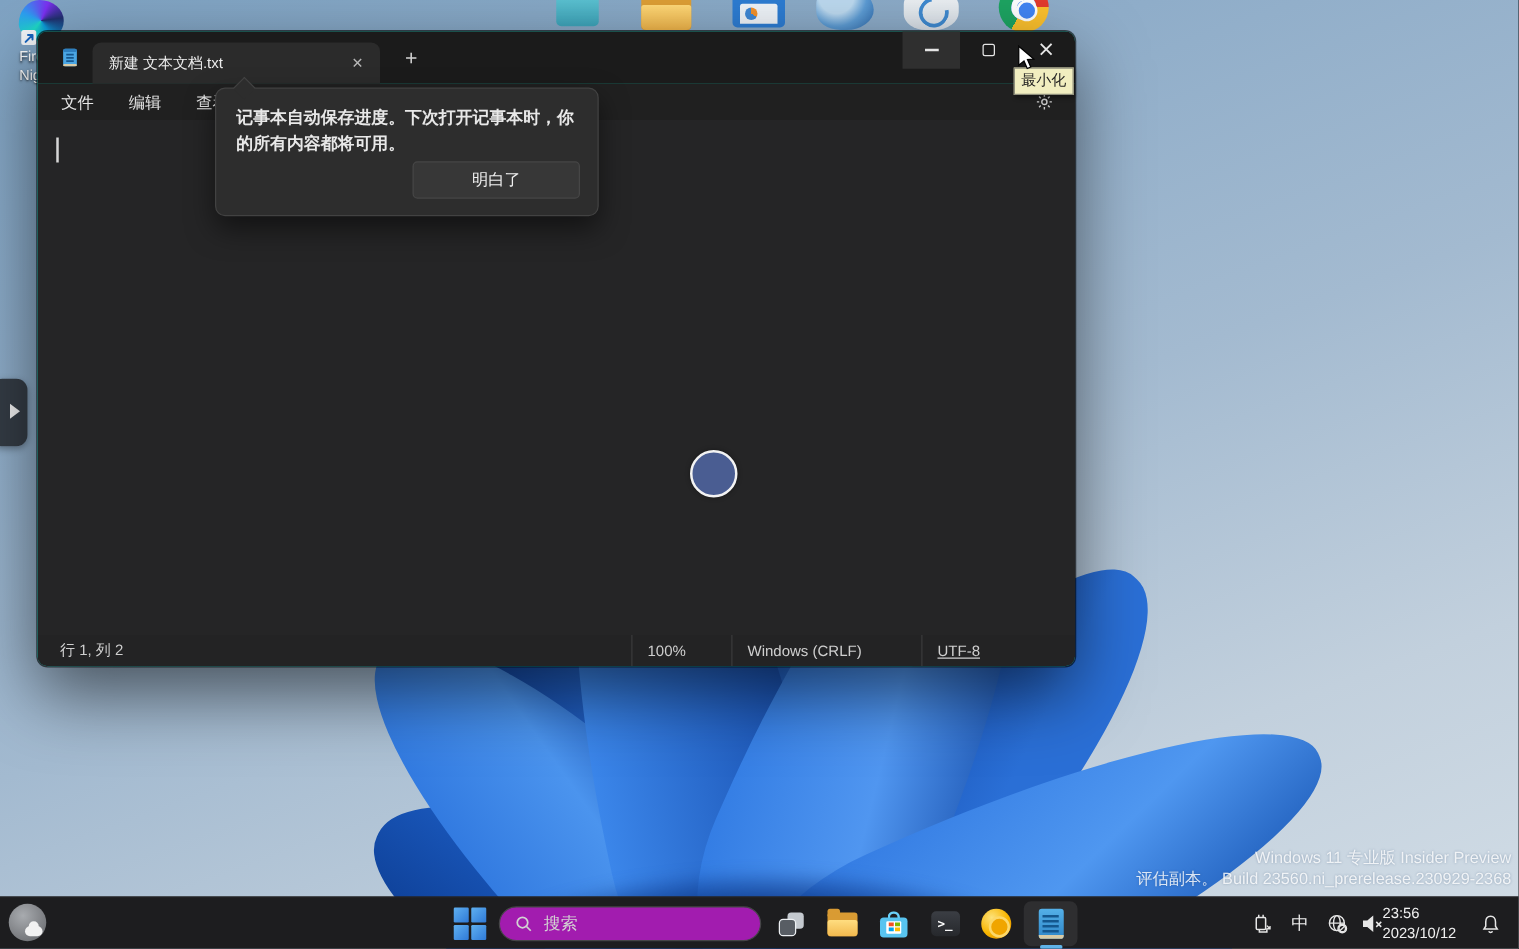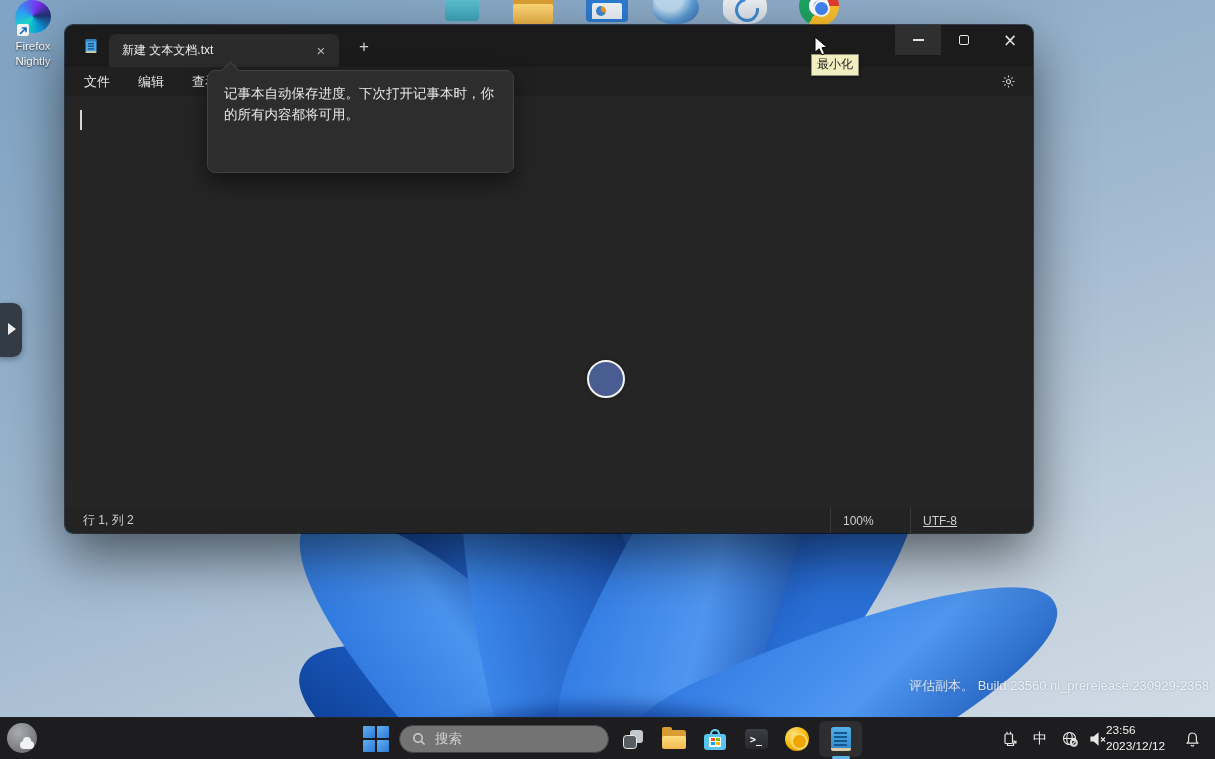--- a/index.html
+++ b/index.html
@@ -73,22 +73,22 @@
   .panel-handle { position:absolute; left:-7px; top:303px; width:29px; height:54px;
         background:rgba(44,50,58,.92); border-radius:9px; box-shadow:0 2px 6px rgba(0,0,0,.35); }
   .panel-handle .tri { position:absolute; right:6px; top:20px; width:0; height:0;
         border-left:8px solid #f0f0f0; border-top:6px solid transparent; border-bottom:6px solid transparent; }
 
   
   .watermark { position:absolute; right:6px; top:678px; text-align:right; color:rgba(255,255,255,.82);
         font-size:13px; line-height:1.28; text-shadow:0 0 2px rgba(40,70,110,.4); }
 
   
-  .np { position:absolute; left:30px; top:25px; width:968px; height:508px; background:#14b8a6;
-        border-radius:8px; overflow:hidden; box-shadow:0 22px 55px rgba(0,0,0,.55), 0 0 0 1px rgba(0,0,0,.6); z-index:10;margin-left:35px; }
+  .np { position:absolute; left:30px; top:25px; width:830px; height:508px; background:#14b8a6;
+        border-radius:8px; overflow:hidden; box-shadow:0 22px 55px rgba(0,0,0,.55), 0 0 0 1px rgba(0,0,0,.6); z-index:10; }
   .np-titlebar { position:relative; height:42px; background:#1b1b1b; }
   .np-appicon { position:absolute; left:18px; top:13px; width:16px; height:16px; }
   .np-tab { position:absolute; left:44px; top:9px; width:230px; height:33px; background:#2b2b2b;
         border-radius:7px 7px 0 0; display:flex; align-items:center; padding:0 8px 0 13px; }
   .np-tab-title { flex:1; font-size:12px; color:#ececec; white-space:nowrap; overflow:hidden; }
   .np-tab-close { width:20px; height:20px; border-radius:4px; color:#b8b8b8; font-size:15px; line-height:19px;
         text-align:center; }
   .np-newtab { position:absolute; left:286px; top:10px; width:26px; height:26px; border-radius:4px;
         color:#cfcfcf; font-size:17px; line-height:24px; text-align:center; }
   .np-controls { position:absolute; right:0; top:0; display:flex; }
@@ -115,21 +115,21 @@
         display:flex; align-items:stretch; font-size:12px; color:#cfcfcf; }
   .np-status-left { flex:1; display:flex; align-items:center; padding-left:18px; }
   .np-status-cell { display:flex; align-items:center; border-left:1px solid #3a3a3a; padding-left:12px; }
   .w-zoom { width:80px;text-align:center; } .w-eol { width:152px; } .w-enc { width:123px;text-decoration:underline; }
 
   
   .flyout { position:absolute; left:142px; top:45px; width:307px; height:103px; background:#2d2d2d;
         border:1px solid #424242; border-radius:8px; box-shadow:0 10px 22px rgba(0,0,0,.5); z-index:5; }
   .flyout-beak { position:absolute; left:16px; top:-7px; width:13px; height:13px; background:#2d2d2d;
         border-left:1px solid #424242; border-top:1px solid #424242; transform:rotate(45deg); }
-  .flyout-text { padding:13px 16px 0 16px; font-size:13.5px; line-height:1.55; color:#e8e8e8; }
+  .flyout-text { padding:13px 16px 0 16px; font-size:13.5px; line-height:1.55; color:#e8e8e8;font-weight:bold; }
   .flyout-btn { position:absolute; right:14px; bottom:13px; width:134px; height:30px; background:#373737;
         border:1px solid #464646; border-radius:4px; color:#efefef; font-size:13px;
         display:flex; align-items:center; justify-content:center; }
 
   
   .min-tooltip { position:absolute; left:811px; top:54px; background:#f1eec0; border:1px solid #8f8f7c;
         color:#1d1d1d; font-size:12px; padding:1px 5px 2px; z-index:40; box-shadow:1px 2px 3px rgba(0,0,0,.35); }
   .cursor { position:absolute; left:814px; top:36px; z-index:50; }
 
   
@@ -138,21 +138,21 @@
   .tb-abs { position:absolute; }
   .weather-circle { left:7px; top:5px; width:30px; height:30px; border-radius:50%;
         background:radial-gradient(circle at 38% 32%, #a8abaf, #77797d 70%, #5f6165); position:absolute; }
   .weather-cloud { position:absolute; right:3px; bottom:4px; width:14px; height:8px; background:#f2f2f2;
         border-radius:8px; }
   .weather-cloud::before { content:""; position:absolute; left:3px; top:-4px; width:8px; height:8px;
         background:#f2f2f2; border-radius:50%; }
   .start { left:363px; top:8px; width:26px; height:26px; display:grid;
         grid-template-columns:12px 12px; grid-template-rows:12px 12px; gap:2px; }
   .start div { background:linear-gradient(135deg,#5fb0f0,#2f7ad8); border-radius:1px; }
-  .search-pill { left:399px; top:7px; width:210px; height:28px; background:#737373; border:1px solid #454547;
+  .search-pill { left:399px; top:7px; width:210px; height:28px; background:#a21caf; border:1px solid #454547;
         border-radius:14px; display:flex; align-items:center; padding:0 12px; gap:9px; }
   .search-text { font-size:13.5px; color:#d2d2d2; }
   .tb-btn { top:6px; width:32px; height:30px; display:flex; align-items:center; justify-content:center; position:absolute; }
   
   .tv { position:relative; width:20px; height:19px; }
   .tv .back { position:absolute; right:0; top:0; width:13px; height:13px; background:#c4c9cf; border-radius:3px; }
   .tv .front { position:absolute; left:0; bottom:0; width:14px; height:14px; background:#585d64;
         border:1.6px solid #eceff2; border-radius:3.5px; }
   
   .fe { position:relative; width:24px; height:19px; }
@@ -234,20 +234,21 @@
       <div>Firefox</div>
       <div>Nightly</div>
     </div>
   </div>
 
   <div class="panel-handle">
     <div class="tri"></div>
   </div>
 
   <div class="watermark">
+    <div>Windows 11 专业版 Insider Preview</div>
     <div>评估副本。 Build 23560.ni_prerelease.230929-2368</div>
   </div>
 
   <div class="np">
     <div class="np-titlebar">
       <svg class="np-appicon" width="16" height="16" viewBox="0 0 16 16">
         <rect x="2.5" y="1" width="11" height="14" rx="2" fill="#4aa6e4"></rect>
         <rect x="2.5" y="1" width="11" height="2.6" rx="1.2" fill="#2e7fc0"></rect>
         <rect x="5" y="5" width="6" height="1.4" fill="#16578e"></rect>
         <rect x="5" y="7.6" width="6" height="1.4" fill="#16578e"></rect>
@@ -287,26 +288,28 @@
     <div class="np-editor">
       <div class="np-caret"></div>
       <div class="np-ghost"></div>
     </div>
 
     <div class="click-dot" id="clickDot" style="background: rgb(74, 93, 146);"></div>
 
     <div class="np-status">
       <div class="np-status-left">行 1, 列 2</div>
       <div class="np-status-cell w-zoom">100%</div>
+      <div class="np-status-cell w-eol">Windows (CRLF)</div>
       <div class="np-status-cell w-enc">UTF-8</div>
     </div>
 
     <div class="flyout">
       <div class="flyout-beak"></div>
       <div class="flyout-text">记事本自动保存进度。下次打开记事本时，你的所有内容都将可用。</div>
+      <div class="flyout-btn">明白了</div>
     </div>
   </div>
 
   <div class="min-tooltip" style="background: rgb(241, 238, 192);">最小化</div>
   <svg class="cursor" width="15" height="21" viewBox="0 0 15 21">
     <path d="M1 1 L1 16.2 L5.2 12.8 L7.8 18.8 L10.6 17.6 L8 11.7 L13 11.2 Z" fill="#fff" stroke="#000" stroke-width="1"></path>
   </svg>
 
   <div class="taskbar">
     <div class="weather-circle">
@@ -392,21 +395,21 @@
       </svg>
     </div>
     <div class="tb-btn" style="left:1082px;">
       <svg width="19" height="16" viewBox="0 0 19 16" fill="none" stroke="#e6e6e6" stroke-width="1.2">
         <path d="M2 6 h3 L9 2.6 V13.4 L5 10 H2 Z" fill="#e6e6e6"></path>
         <path d="M12 6.5 L16 10.5 M16 6.5 L12 10.5"></path>
       </svg>
     </div>
     <div class="clock">
       <div>23:56</div>
-      <div>2023/12/12</div>
+      <div>2023/10/12</div>
     </div>
     <div class="tb-btn" style="left:1176px;">
       <svg width="17" height="17" viewBox="0 0 17 17" fill="none" stroke="#e6e6e6" stroke-width="1.2">
         <path d="M8.5 2 C5.8 2 4.6 4.2 4.6 6.6 V10 L3.2 12.2 H13.8 L12.4 10 V6.6 C12.4 4.2 11.2 2 8.5 2 Z"></path>
         <path d="M7 14 a1.6 1.6 0 0 0 3 0"></path>
       </svg>
     </div>
   </div>
 
 </div>

